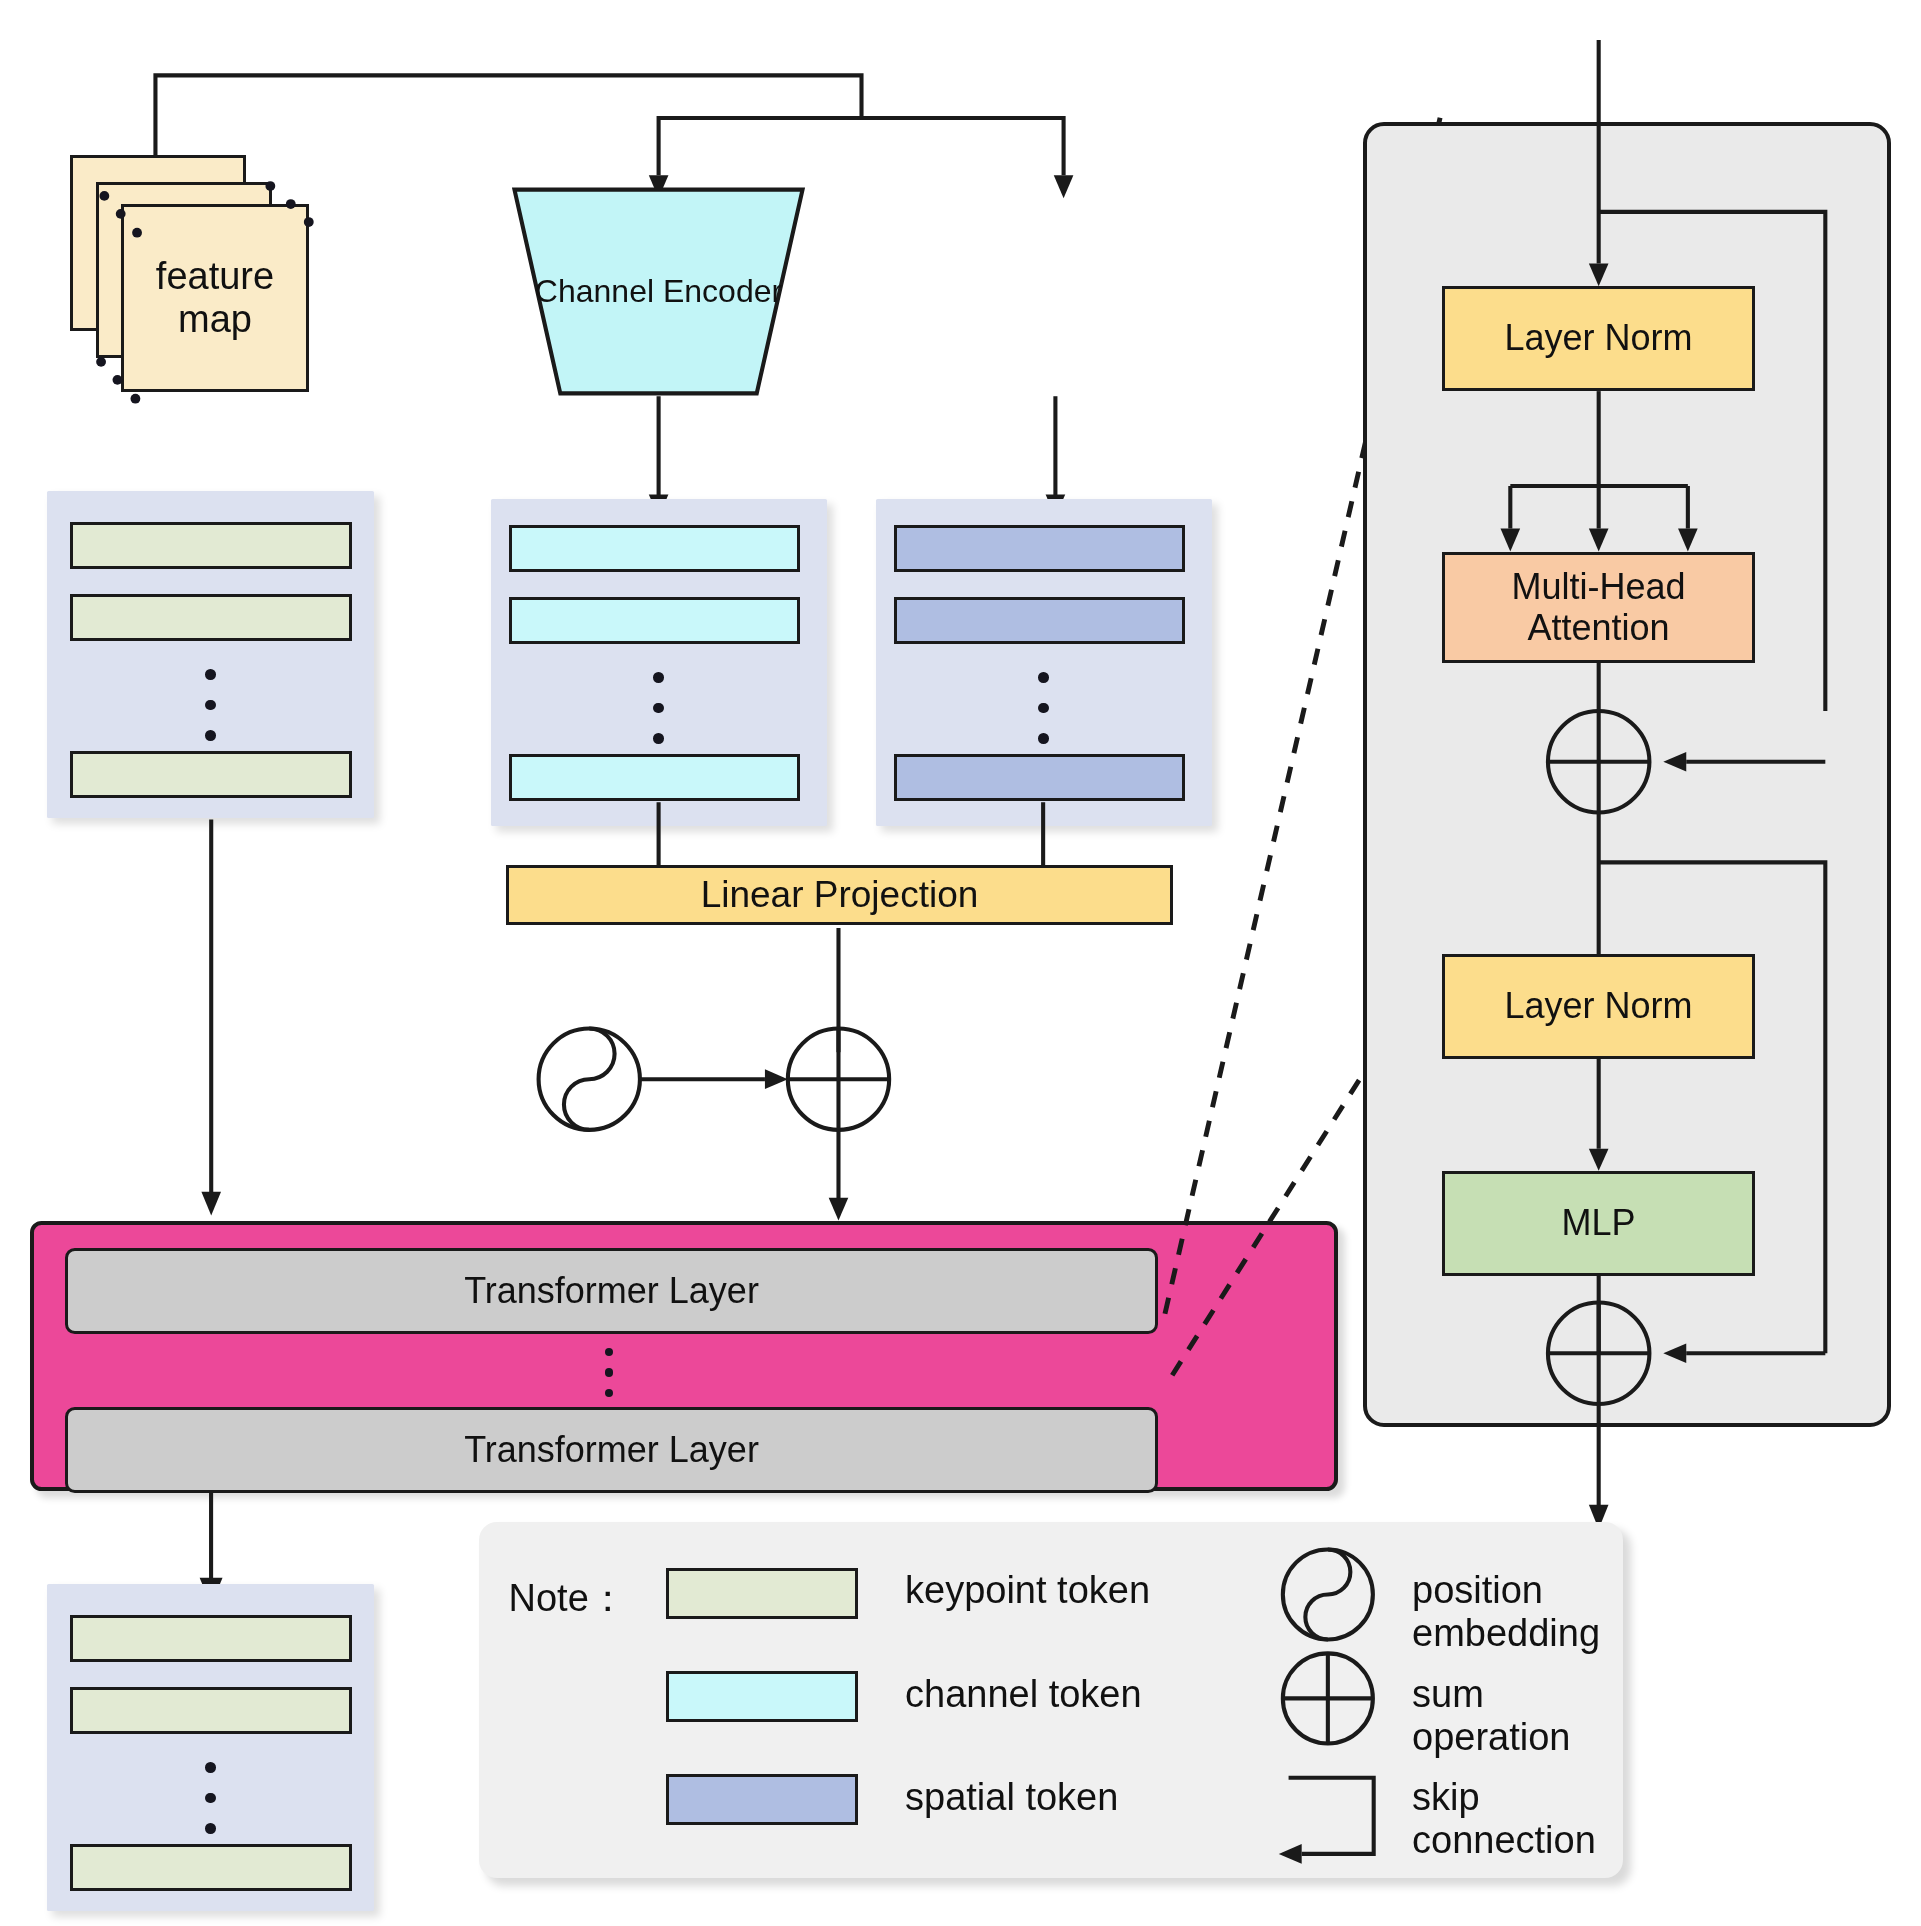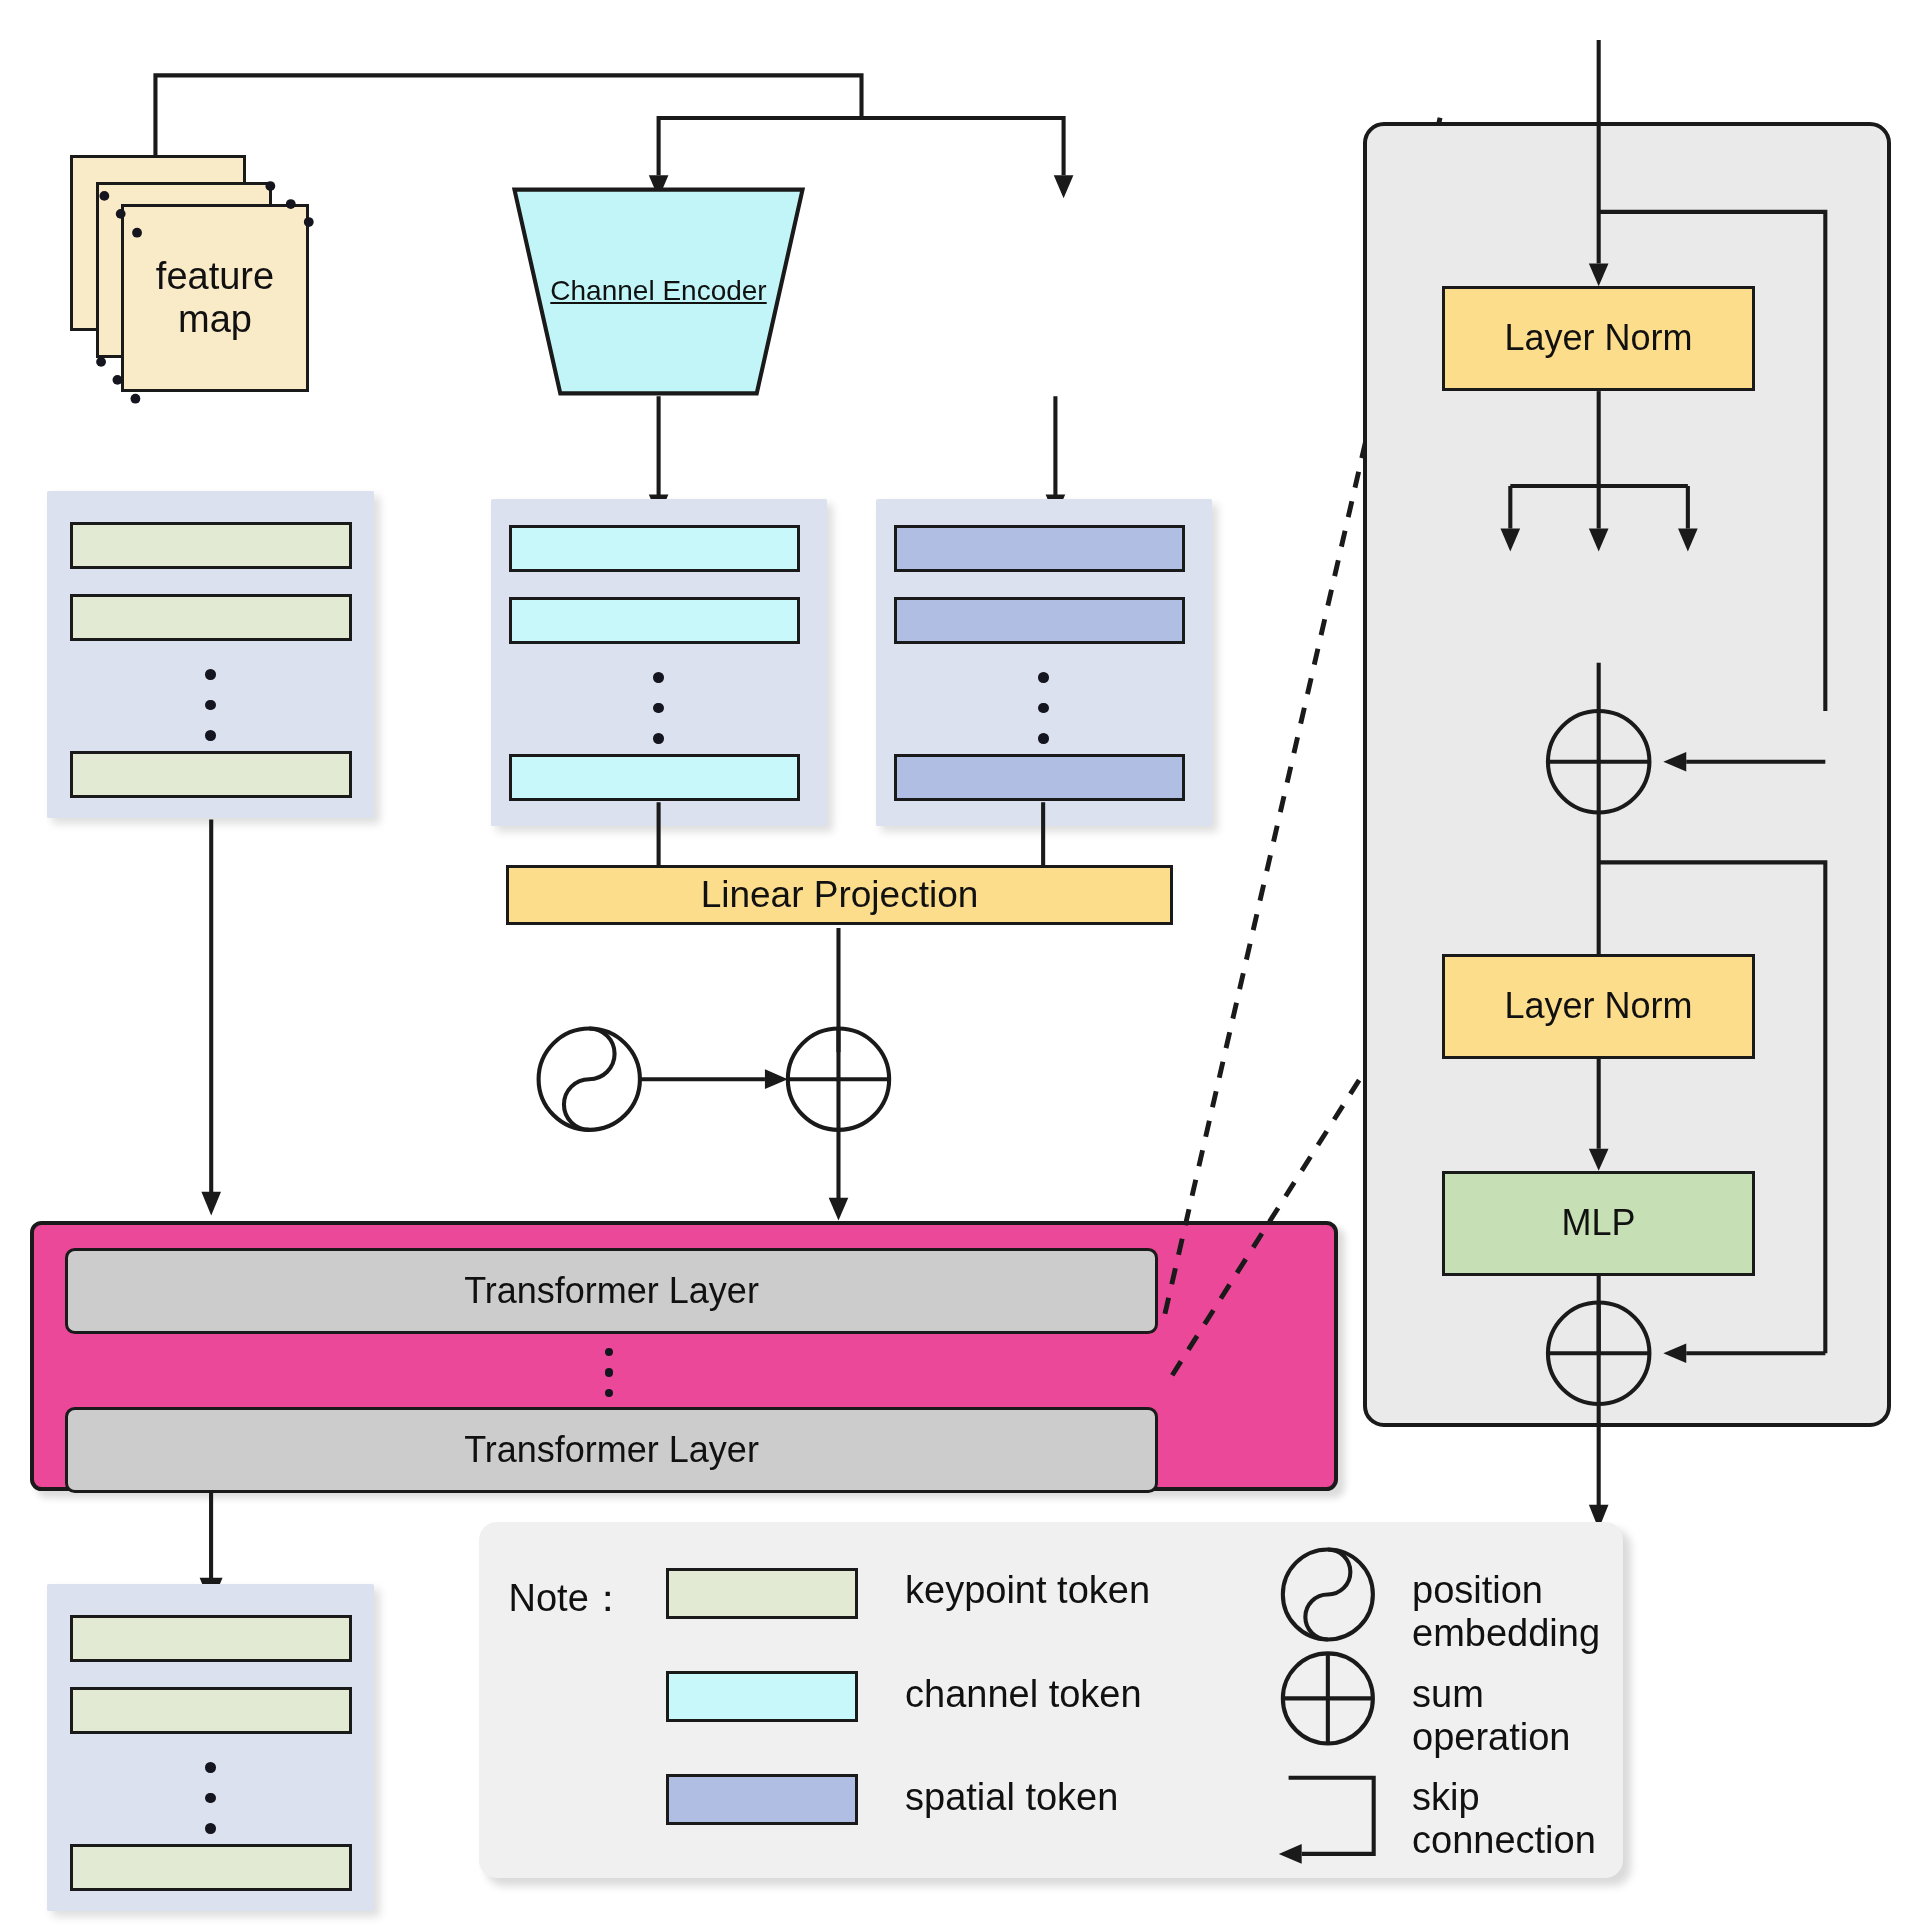--- a/index.html
+++ b/index.html
@@ -7,21 +7,21 @@
   #root{position:relative;width:1921px;height:1926px;background:#ffffff;overflow:hidden;margin-top:36px;}
   .abs{position:absolute;}
   .box{box-sizing:border-box;border:3.3px solid #1a1a1a;display:flex;align-items:center;justify-content:center;text-align:center;line-height:1.12;color:#111;}
   .softshadow{box-shadow:5.7px 5.7px 8.2px rgba(0,0,0,.13);}
   .tokenbar{box-sizing:border-box;border:3.3px solid #1a1a1a;}
   .stackbg{box-sizing:border-box;border-radius:1.6px;}
   .dots{display:flex;flex-direction:column;align-items:center;justify-content:space-between;}
   .dot{width:10.6px;height:10.6px;border-radius:50%;background:#15151f;}
   .lbl{color:#111;}
   svg{display:block;overflow:visible;}
-  .ttl{font-size:28px;text-decoration:underline;}
+  .ttl{font-size:32px;}
 </style>
 </head>
 <body>
 
 <div id="root">
 
   <svg class="abs" style="left:0;top:0;width:1921px;height:213px;" viewBox="0 0 2348 260" width="1921" height="213">
     <defs>
       <marker id="ah" markerWidth="11" markerHeight="11" refX="5" refY="5.5" orient="auto">
         <path d="M0,0 L11,5.5 L0,11 z" fill="#1a1a1a"></path>
@@ -199,20 +199,23 @@
       <path d="M380,1060 L52,1578"></path>
     </g>
   </svg>
 
   <div class="abs" style="left:1363px;top:86px;width:528px;height:1305px;background:#EAEAEA;border:4.1px solid #1a1a1a;border-radius:21px;box-sizing:border-box;">
 
     <div class="abs box" style="left:75px;top:160px;width:313px;height:105px;background:#FCDD8C;font-size:36px;">
       <span>Layer Norm</span>
     </div>
 
+    <div class="abs box" style="left:75px;top:426px;width:313px;height:111px;background:#F9CAA4;font-size:36px;padding:0 8.2px;">
+      <span>Multi-Head Attention</span>
+    </div>
 
     <div class="abs box" style="left:75px;top:828px;width:313px;height:105px;background:#FCDD8C;font-size:36px;">
       <span>Layer Norm</span>
     </div>
 
     <div class="abs box" style="left:75px;top:1045px;width:313px;height:105px;background:#C6DFB4;font-size:36px;">
       <span>MLP</span>
     </div>
 
     <svg class="abs" style="left:0;top:0;width:528px;height:1305px;" viewBox="0 0 645 1595" width="528" height="1305">

